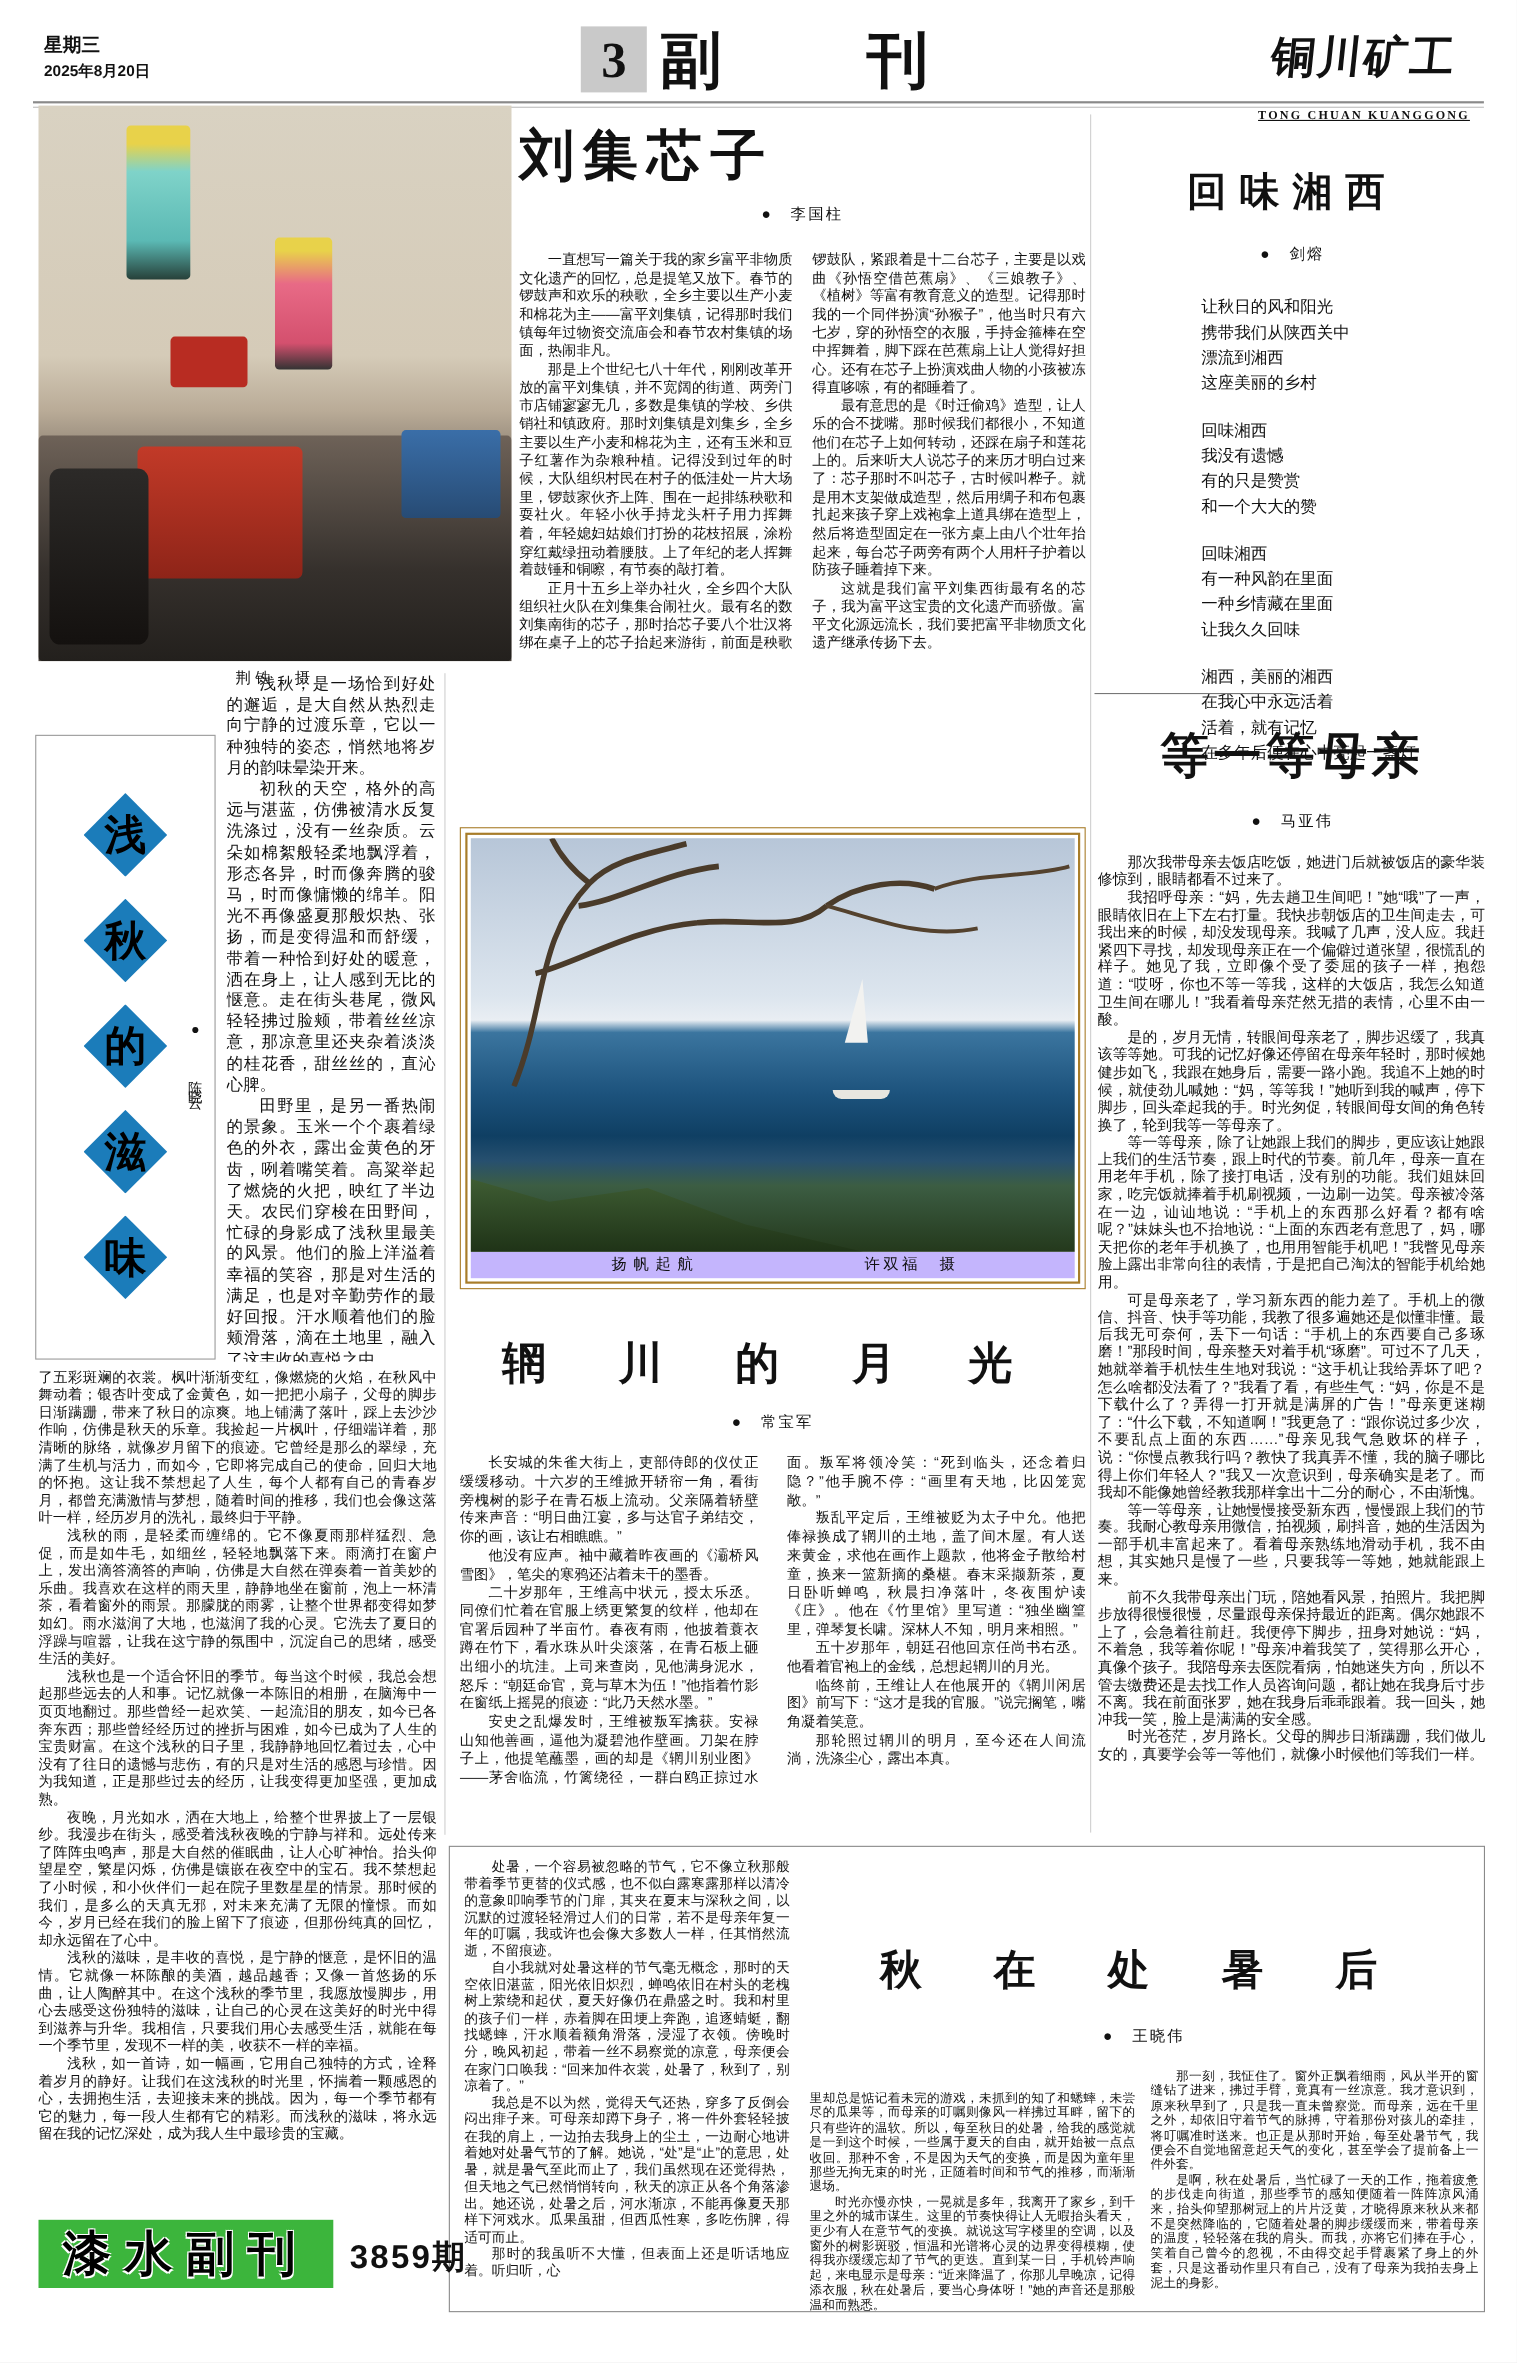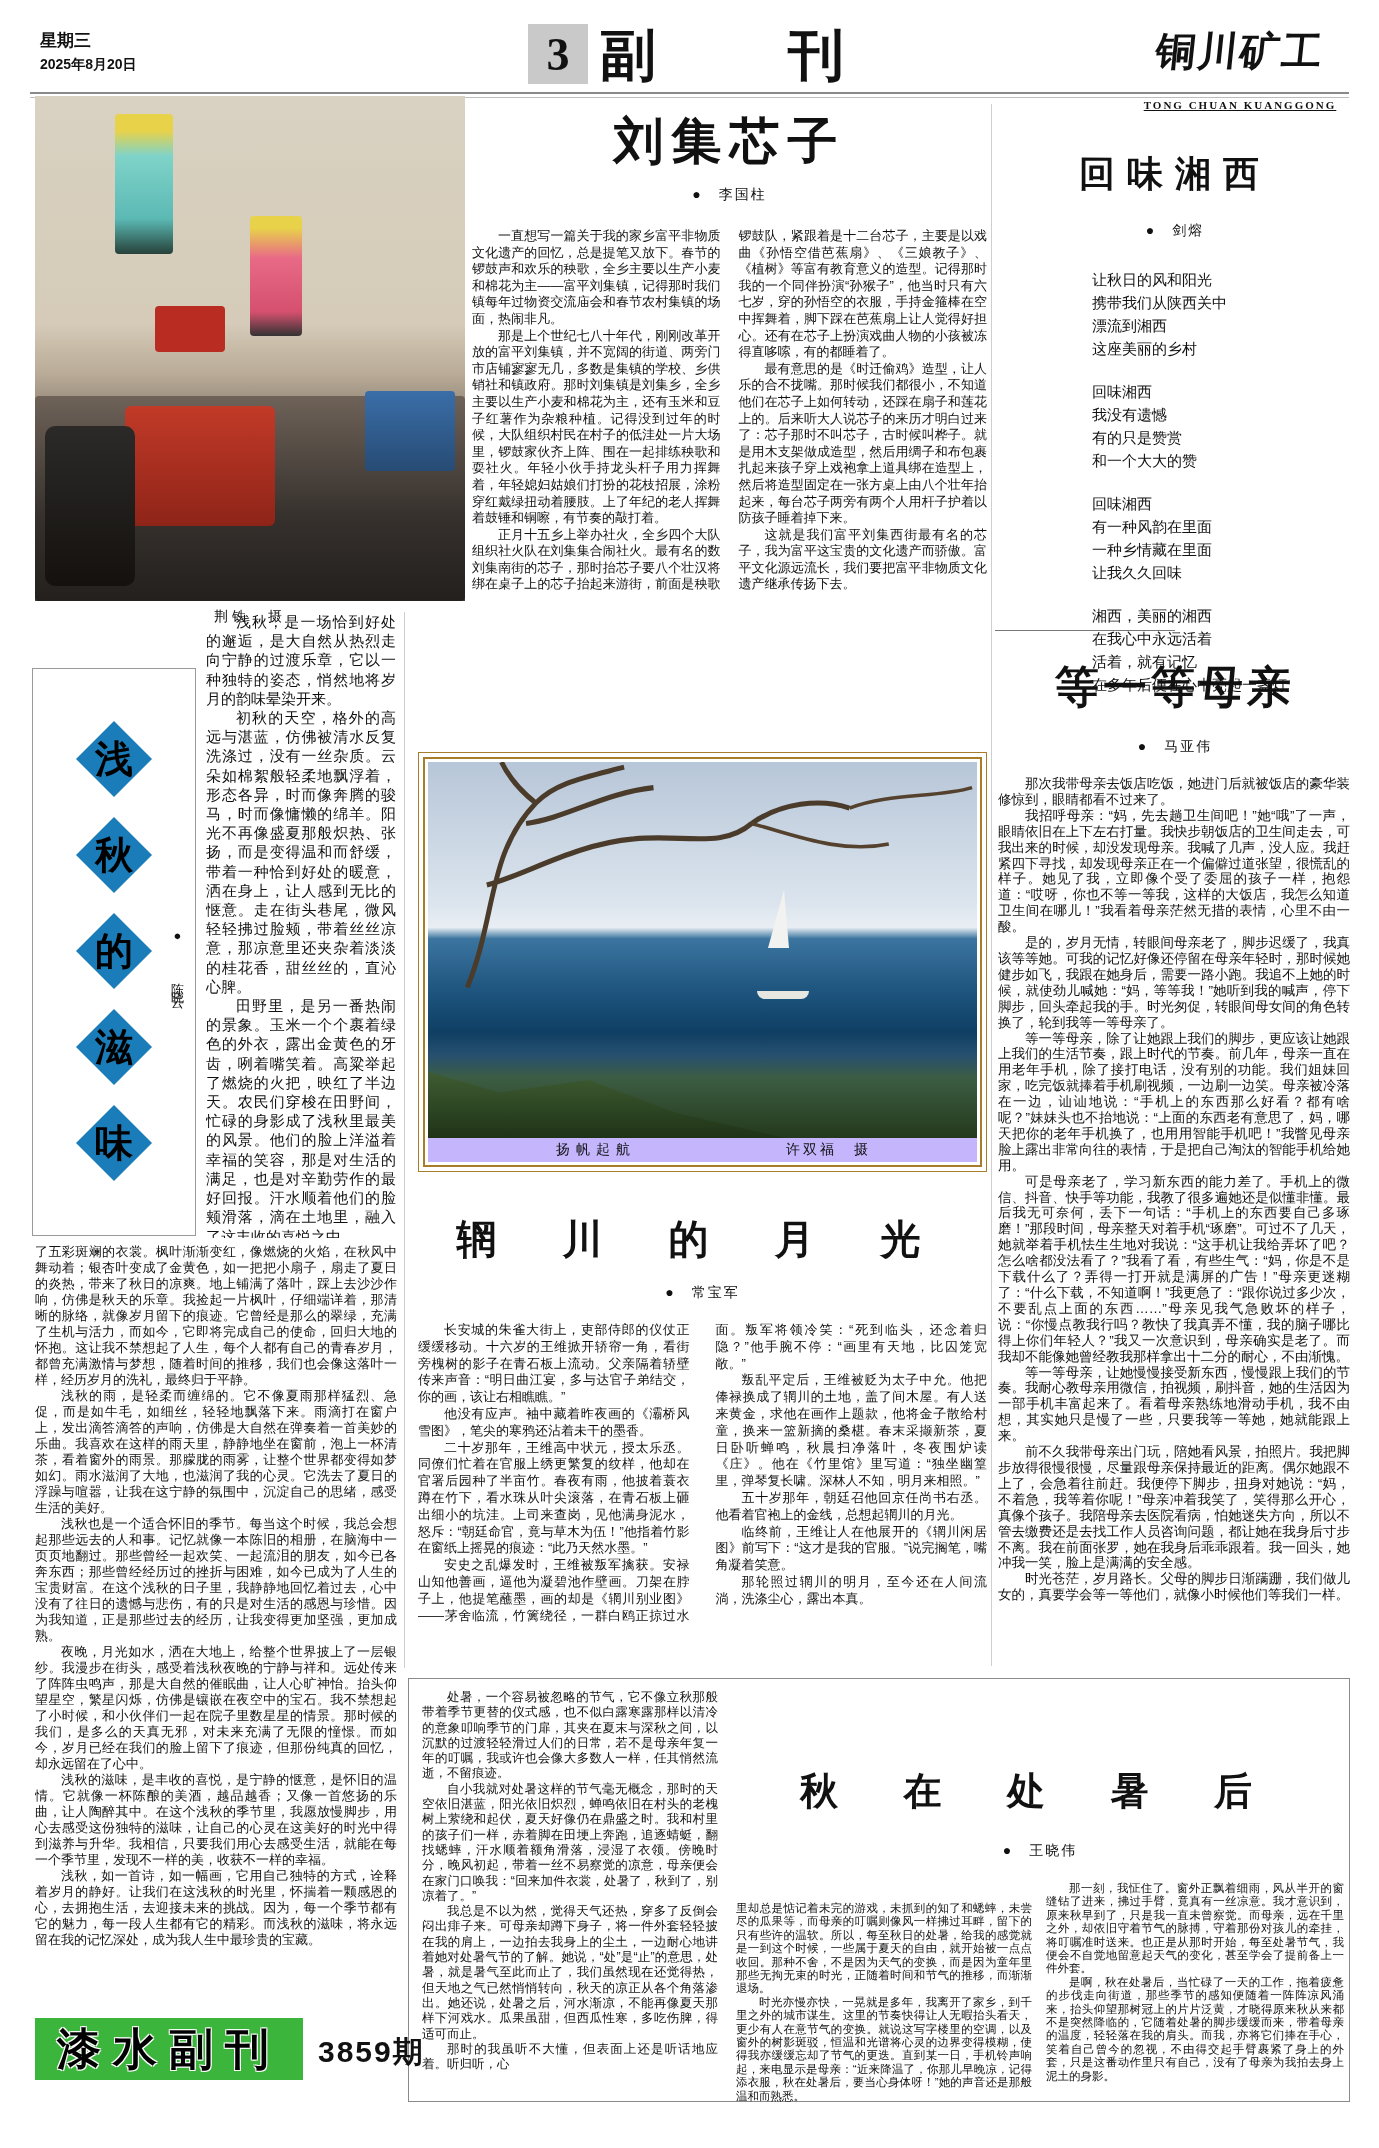--- a/index.html
+++ b/index.html
@@ -22,21 +22,21 @@
   .rule1{left:30px;top:92px;width:1319px;height:2px;background:#8a8a8a;}
   .rule2{left:30px;top:97px;width:1319px;height:1px;background:#bdbdbd;}
   .vline{background:#cfcfcf;width:1px;}
   
   .photo1{left:35px;top:96px;width:430px;height:505px;overflow:hidden;
           background:linear-gradient(#d9d2c2 0%,#d5cbb8 45%,#b9ab97 55%,#6b6158 70%,#4a423c 100%);}
   .p1-fig{position:absolute;border-radius:4px;}
   .photo1-caption{left:35px;top:608px;width:430px;text-align:center;font-size:14px;letter-spacing:4px;}
   
   .liuji-title{left:472px;top:108px;width:515px;font-size:50px;font-weight:bold;letter-spacing:8px;
-               font-family:Liberation Serif, serif;text-align:center;}
+               font-family:Liberation Serif, serif;}
   .byline{font-size:14px;text-align:center;letter-spacing:2px;}
   .liuji-byline{left:472px;top:186px;width:515px;}
   .liuji-body{left:472px;top:228px;width:515px;height:432px;column-count:2;column-gap:18px;
               font-size:13px;line-height:16.6px;overflow:hidden;}
   .liuji-body p,.wc-body p,.dm-body p,.qcol p{margin:0;text-indent:2em;text-align:justify;}
   
   .hw-title{left:1000px;top:150px;width:350px;font-size:36px;font-weight:bold;letter-spacing:12px;
             font-family:"Liberation Serif",serif;text-align:center;}
   .hw-byline{left:1000px;top:222px;width:350px;}
   .hw-poem{left:1092px;top:268px;width:258px;font-size:15px;line-height:23px;}
@@ -184,21 +184,21 @@
       <span class="diamond">滋</span>
       <span class="diamond">味</span>
     </div>
   <div class="abs qq-byline">●　陈晓云</div>
   <div class="abs qq-colA">
       <p>浅秋，是一场恰到好处的邂逅，是大自然从热烈走向宁静的过渡乐章，它以一种独特的姿态，悄然地将岁月的韵味晕染开来。</p>
       <p>初秋的天空，格外的高远与湛蓝，仿佛被清水反复洗涤过，没有一丝杂质。云朵如棉絮般轻柔地飘浮着，形态各异，时而像奔腾的骏马，时而像慵懒的绵羊。阳光不再像盛夏那般炽热、张扬，而是变得温和而舒缓，带着一种恰到好处的暖意，洒在身上，让人感到无比的惬意。走在街头巷尾，微风轻轻拂过脸颊，带着丝丝凉意，那凉意里还夹杂着淡淡的桂花香，甜丝丝的，直沁心脾。</p>
       <p>田野里，是另一番热闹的景象。玉米一个个裹着绿色的外衣，露出金黄色的牙齿，咧着嘴笑着。高粱举起了燃烧的火把，映红了半边天。农民们穿梭在田野间，忙碌的身影成了浅秋里最美的风景。他们的脸上洋溢着幸福的笑容，那是对生活的满足，也是对辛勤劳作的最好回报。汗水顺着他们的脸颊滑落，滴在土地里，融入了这丰收的喜悦之中。</p>
     </div>
   <div class="abs qq-flow">
-    <p class="cont">了五彩斑斓的衣裳。枫叶渐渐变红，像燃烧的火焰，在秋风中舞动着；银杏叶变成了金黄色，如一把把小扇子，扇走了夏日的炎热，带来了秋日的凉爽。地上铺满了落叶，踩上去沙沙作响，仿佛是秋天的乐章。我捡起一片枫叶，仔细端详着，那清晰的脉络，就像岁月留下的痕迹。它曾经是那么的翠绿，充满了生机与活力，而如今，它即将完成自己的使命，回归大地的怀抱。这让我不禁想起了人生，每个人都有自己的青春岁月，都曾充满激情与梦想，随着时间的推移，我们也会像这落叶一样，经历岁月的洗礼，最终归于平静。</p>
+    <p class="cont">了五彩斑斓的衣裳。枫叶渐渐变红，像燃烧的火焰，在秋风中舞动着；银杏叶变成了金黄色，如一把把小扇子，父母的脚步日渐蹒跚，带来了秋日的凉爽。地上铺满了落叶，踩上去沙沙作响，仿佛是秋天的乐章。我捡起一片枫叶，仔细端详着，那清晰的脉络，就像岁月留下的痕迹。它曾经是那么的翠绿，充满了生机与活力，而如今，它即将完成自己的使命，回归大地的怀抱。这让我不禁想起了人生，每个人都有自己的青春岁月，都曾充满激情与梦想，随着时间的推移，我们也会像这落叶一样，经历岁月的洗礼，最终归于平静。</p>
     <div>
         <p>浅秋的雨，是轻柔而缠绵的。它不像夏雨那样猛烈、急促，而是如牛毛，如细丝，轻轻地飘落下来。雨滴打在窗户上，发出滴答滴答的声响，仿佛是大自然在弹奏着一首美妙的乐曲。我喜欢在这样的雨天里，静静地坐在窗前，泡上一杯清茶，看着窗外的雨景。那朦胧的雨雾，让整个世界都变得如梦如幻。雨水滋润了大地，也滋润了我的心灵。它洗去了夏日的浮躁与喧嚣，让我在这宁静的氛围中，沉淀自己的思绪，感受生活的美好。</p>
         <p>浅秋也是一个适合怀旧的季节。每当这个时候，我总会想起那些远去的人和事。记忆就像一本陈旧的相册，在脑海中一页页地翻过。那些曾经一起欢笑、一起流泪的朋友，如今已各奔东西；那些曾经经历过的挫折与困难，如今已成为了人生的宝贵财富。在这个浅秋的日子里，我静静地回忆着过去，心中没有了往日的遗憾与悲伤，有的只是对生活的感恩与珍惜。因为我知道，正是那些过去的经历，让我变得更加坚强，更加成熟。</p>
         <p>夜晚，月光如水，洒在大地上，给整个世界披上了一层银纱。我漫步在街头，感受着浅秋夜晚的宁静与祥和。远处传来了阵阵虫鸣声，那是大自然的催眠曲，让人心旷神怡。抬头仰望星空，繁星闪烁，仿佛是镶嵌在夜空中的宝石。我不禁想起了小时候，和小伙伴们一起在院子里数星星的情景。那时候的我们，是多么的天真无邪，对未来充满了无限的憧憬。而如今，岁月已经在我们的脸上留下了痕迹，但那份纯真的回忆，却永远留在了心中。</p>
         <p>浅秋的滋味，是丰收的喜悦，是宁静的惬意，是怀旧的温情。它就像一杯陈酿的美酒，越品越香；又像一首悠扬的乐曲，让人陶醉其中。在这个浅秋的季节里，我愿放慢脚步，用心去感受这份独特的滋味，让自己的心灵在这美好的时光中得到滋养与升华。我相信，只要我们用心去感受生活，就能在每一个季节里，发现不一样的美，收获不一样的幸福。</p>
         <p>浅秋，如一首诗，如一幅画，它用自己独特的方式，诠释着岁月的静好。让我们在这浅秋的时光里，怀揣着一颗感恩的心，去拥抱生活，去迎接未来的挑战。因为，每一个季节都有它的魅力，每一段人生都有它的精彩。而浅秋的滋味，将永远留在我的记忆深处，成为我人生中最珍贵的宝藏。</p>
       </div>
   </div>
 
   <div class="abs sailframe">

